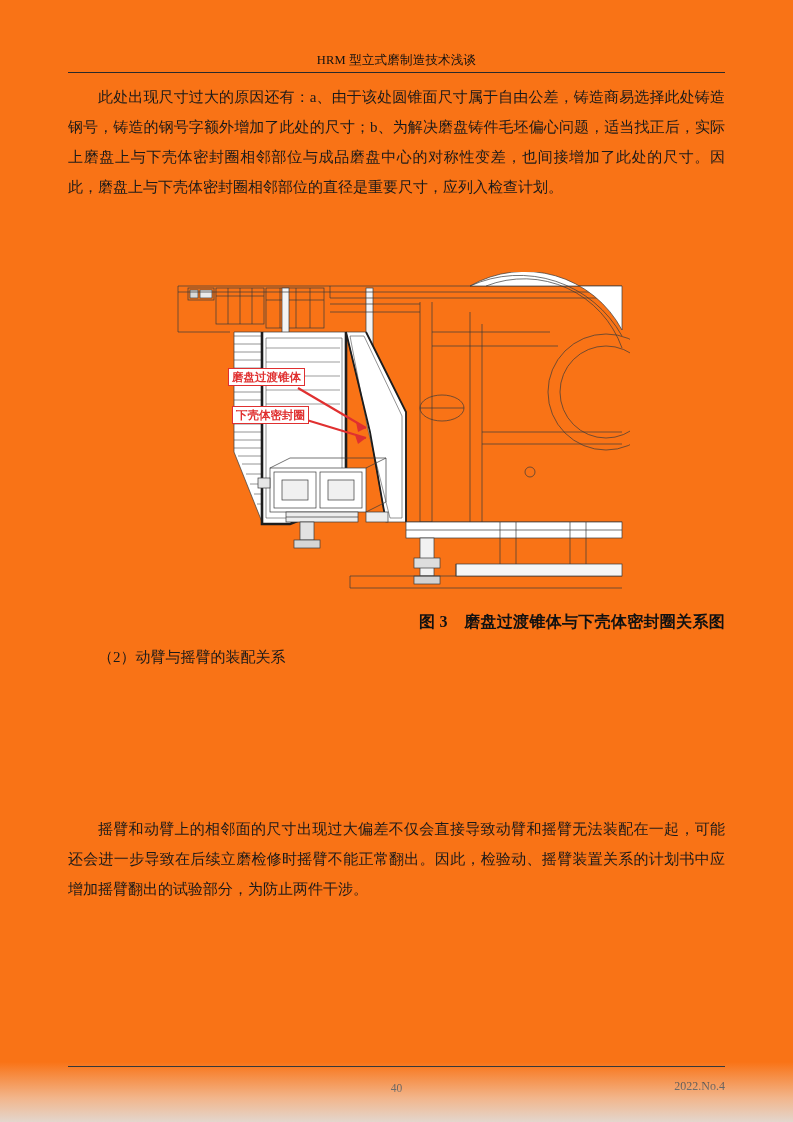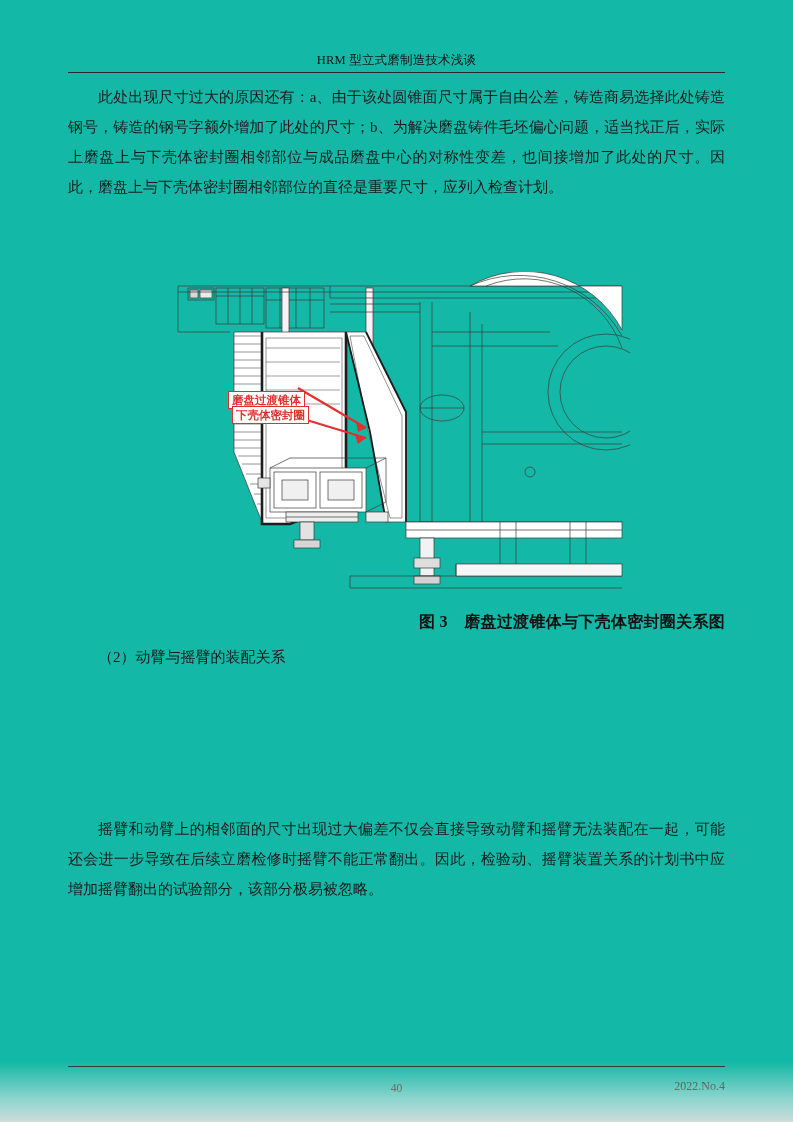--- a/index.html
+++ b/index.html
@@ -4,21 +4,21 @@
 <style>
   html, body {
     margin: 0;
     padding: 0;
     background: #f2f2f2;
   }
   .page {
     position: relative;
     width: 793px;
     height: 1122px;
-    background: #14b8a6;
+    background: #f97316;
     margin: 0 auto;
     overflow: hidden;
     font-family: "Liberation Serif", serif;
     color: #1a1a1a;
   }
   
   .header {
     position: absolute;
     top: 52px;
     left: 68px;
@@ -114,21 +114,21 @@
     font-size: 11.5px;
     font-weight: bold;
     color: #e03030;
     background: #ffffff;
     border: 1.2px solid #e03030;
     padding: 1px 3px;
     white-space: nowrap;
     line-height: 1.25;
     font-family: "Liberation Sans", sans-serif;
   }
-  #lbl1 { left: 58px; top: 119px; }
+  #lbl1 { left: 58px; top: 96px; }
   #lbl2 { left: 62px; top: 134px; }
 </style>
 </head>
 <body>
 
 <div class="page">
 
   <div class="header">HRM 型立式磨制造技术浅谈</div>
   <div class="header-rule"></div>
 
@@ -284,20 +284,20 @@
       </g>
     </svg>
 
     <div class="fig-label" id="lbl1">磨盘过渡锥体</div>
     <div class="fig-label" id="lbl2">下壳体密封圈</div>
   </div>
 
   <div id="caption">图 3　磨盘过渡锥体与下壳体密封圈关系图</div>
 
   <div class="body-text indent" id="para2">（2）动臂与摇臂的装配关系</div>
-  <div class="body-text indent" id="para4">摇臂和动臂上的相邻面的尺寸出现过大偏差不仅会直接导致动臂和摇臂无法装配在一起，可能还会进一步导致在后续立磨检修时摇臂不能正常翻出。因此，检验动、摇臂装置关系的计划书中应增加摇臂翻出的试验部分，该部分极易被忽略。</div>
+  <div class="body-text indent" id="para4">摇臂和动臂上的相邻面的尺寸出现过大偏差不仅会直接导致动臂和摇臂无法装配在一起，可能还会进一步导致在后续立磨检修时摇臂不能正常翻出。因此，检验动、摇臂装置关系的计划书中应增加摇臂翻出的试验部分，为防止两件干涉。</div>
 
   <div class="footer-rule"></div>
   <div class="footer-page">40</div>
   <div class="footer-right">2022.No.4</div>
 
   <div class="page-curl"></div>
 </div>
 
 </body></html>

